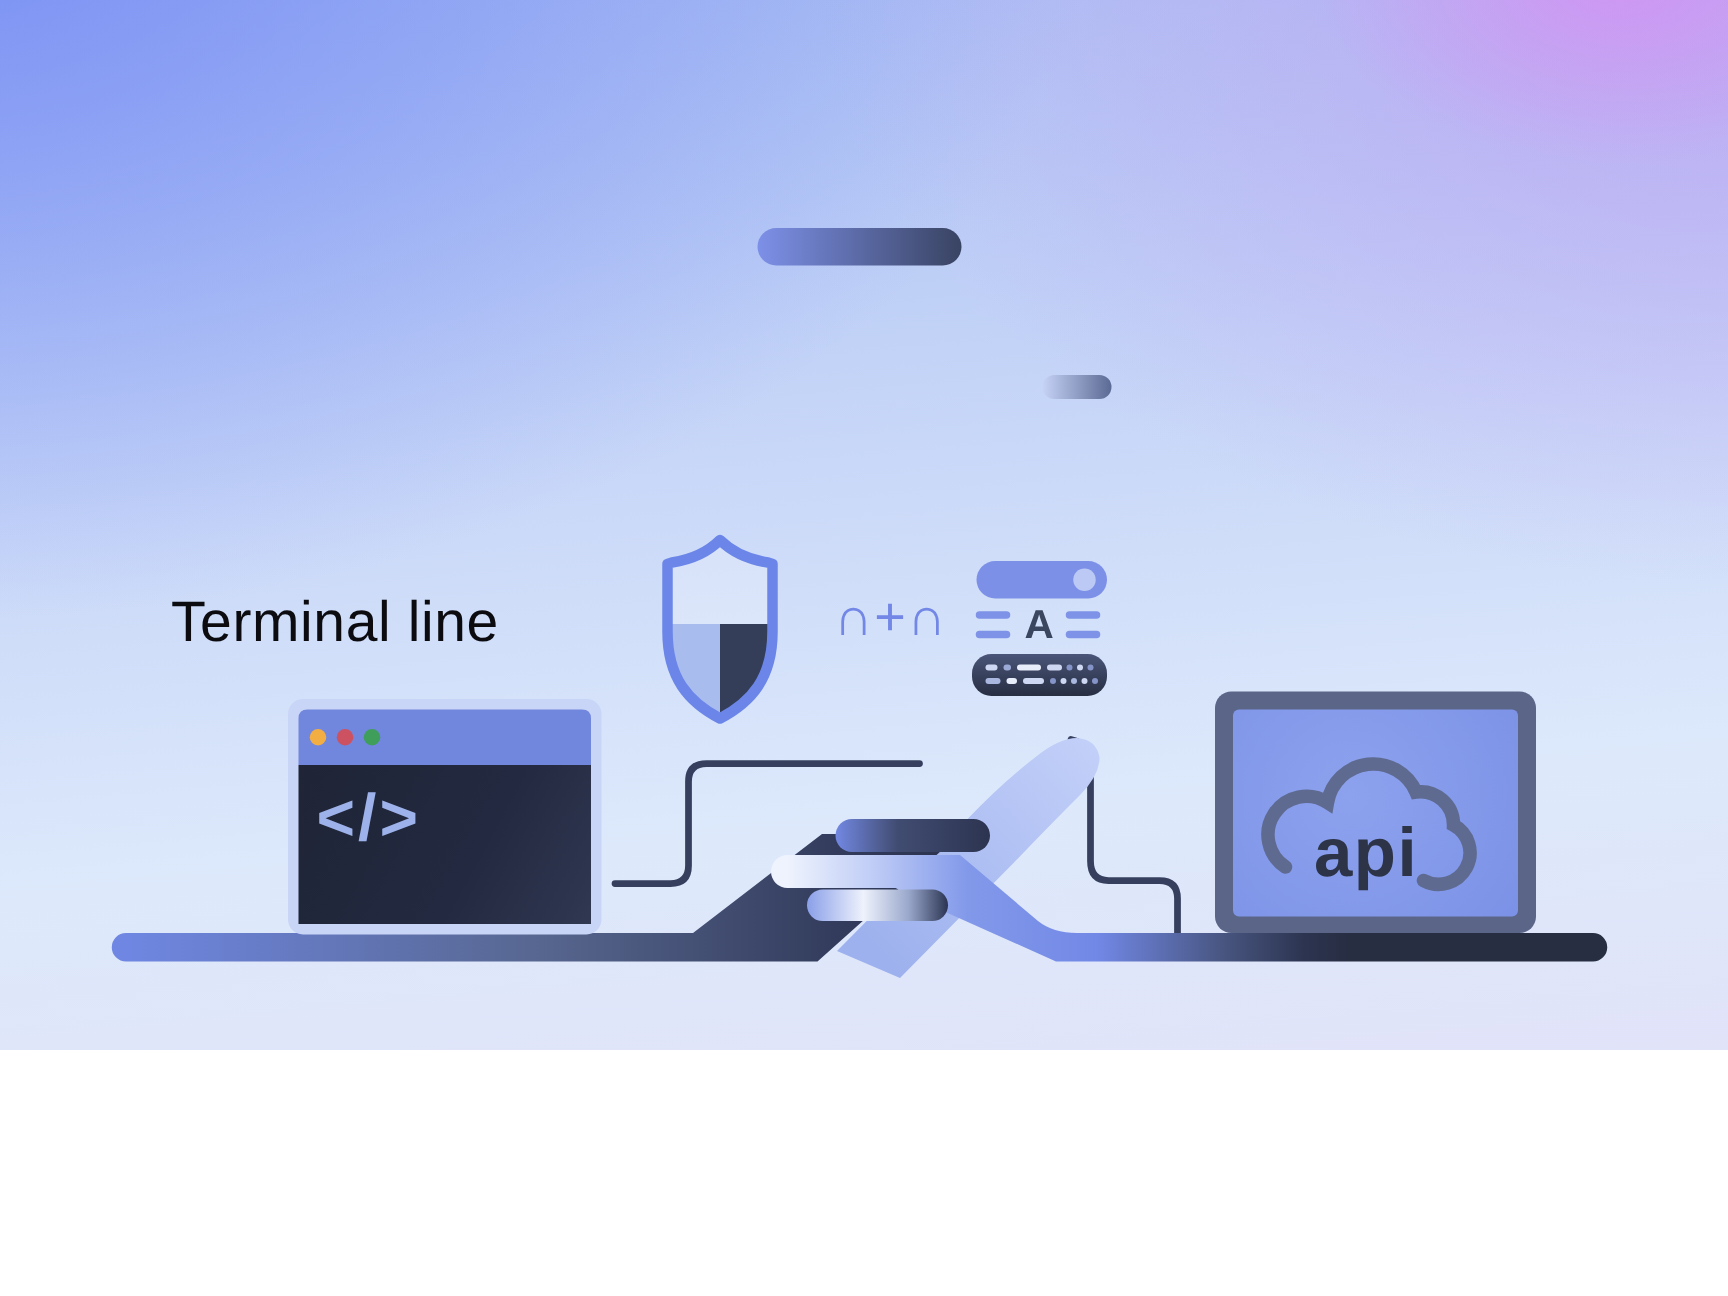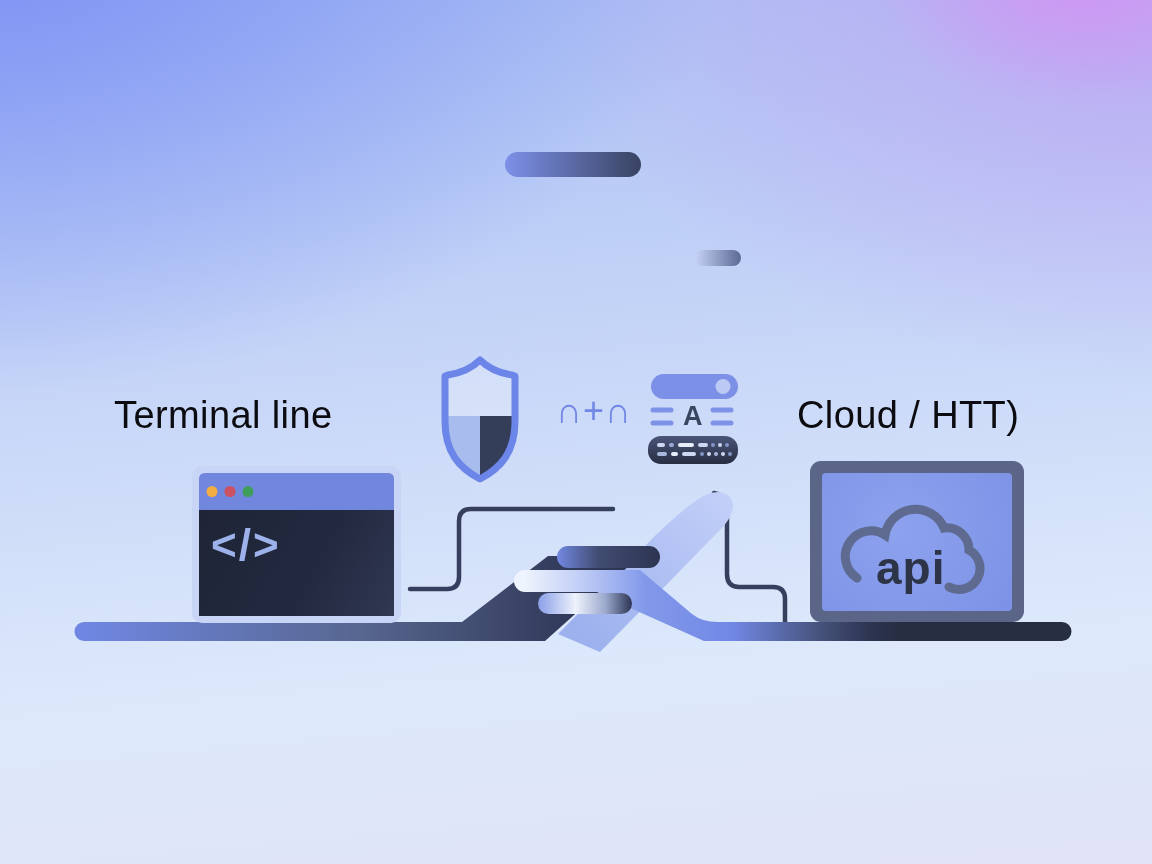--- a/index.html
+++ b/index.html
@@ -1,18 +1,18 @@
 <!DOCTYPE html>
 <html><head>
 <meta charset="utf-8">
 <style>
   html,body{margin:0;padding:0;}
   body{width:1152px;height:864px;overflow:hidden;font-family:"Liberation Sans","DejaVu Sans",sans-serif;}
   .scene{
-    position:relative;width:1152px;height:864px;overflow:hidden;
+    position:relative;width:1152px;height:700px;overflow:hidden;
     background:
       radial-gradient(320px 200px at 93.5% -2%, rgba(215,140,242,.70), rgba(215,140,242,0) 62%),
       radial-gradient(1000px 640px at 102% -2%, rgba(190,166,243,.90), rgba(190,166,243,0) 63%),
       radial-gradient(1250px 780px at -4% -10%, rgba(118,140,244,.95), rgba(118,140,244,0) 62%),
       linear-gradient(175deg,#a9bef3 0%,#c9d8f8 45%,#dde9fb 75%,#e1e3f9 100%);
   }
   .label{
     position:absolute;color:#0b0b10;font-size:38px;font-weight:500;
     letter-spacing:.4px;white-space:nowrap;
   }
@@ -20,21 +20,20 @@
   .label-right{left:797px;top:394px;}
   svg{position:absolute;left:0;top:0;}
   text{font-family:"Liberation Sans","DejaVu Sans",sans-serif;}
 </style>
 </head>
 <body>
 
 <div class="scene">
 
   <div class="label label-left">Terminal line</div>
-  <div class="label label-right">Cloud / HTT)</div>
 
   <svg width="1152" height="864" viewBox="0 0 1152 864">
     <defs>
       <linearGradient id="gPillBig" gradientUnits="userSpaceOnUse" x1="505" y1="0" x2="641" y2="0">
         <stop offset="0" stop-color="#7d90e8"></stop>
           <stop offset="1" stop-color="#394362"></stop>
       </linearGradient>
       <linearGradient id="gPillSmall" gradientUnits="userSpaceOnUse" x1="695" y1="0" x2="741" y2="0">
         <stop offset="0" stop-color="#c6d2f6"></stop>
           <stop offset="1" stop-color="#5b6a94"></stop>

